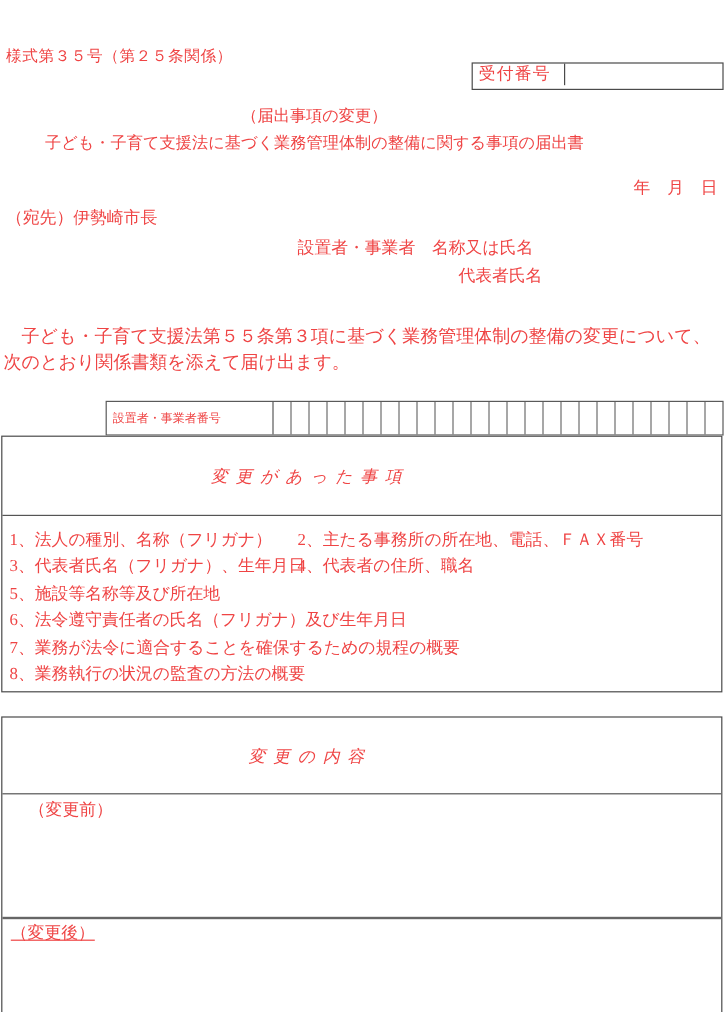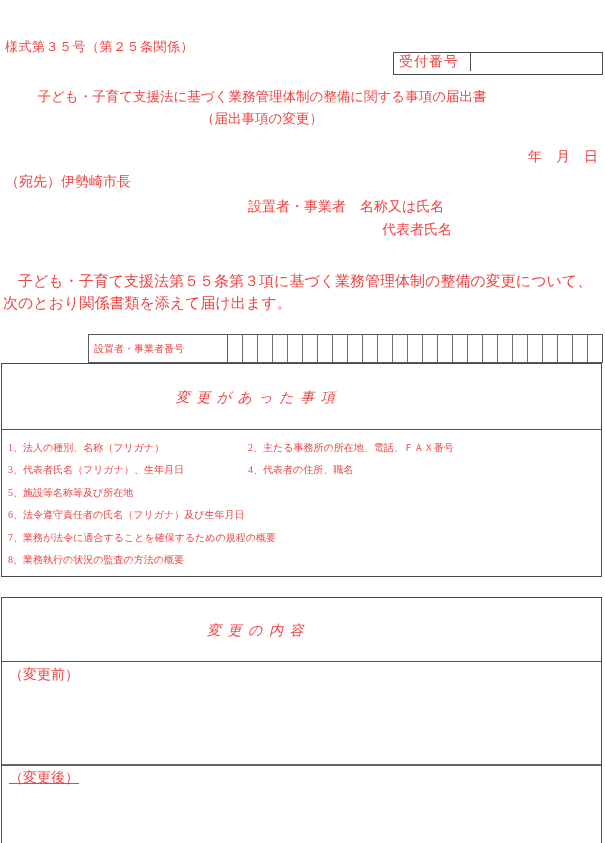--- a/index.html
+++ b/index.html
@@ -68,45 +68,45 @@
     text-align: center; font-size: 14px; letter-spacing: 1.5px; font-style: italic;
   }
   .box-changed .box-header { top: 25px; }
   .box-details .box-header { top: 24px; }
 
   .divider { position: absolute; left: 0; width: 100%; border-top: 1.5px solid #555; }
   .divider-1 { top: 65px; }
   .divider-2 { top: 63px; }
   .divider-3 { top: 166px; border-top: 2px solid #666; }
 
-  .items-list { position: absolute; left: 6px; top: 77px; width: 590px; font-size: 10px; }
+  .items-list { position: absolute; left: 6px; top: 77px; width: 590px; font-size: 14px; }
   .item-row { position: relative; height: 22.4px; white-space: nowrap; }
   .item-left { position: absolute; left: 0; top: 0; }
   .item-right { position: absolute; left: 240px; top: 0; }
 
-  .before-label { position: absolute; left: 7px; top: 68px; font-size: 14px; }
+  .before-label { position: absolute; left: 22px; top: 68px; font-size: 14px; }
   .after-label  { position: absolute; left: 7px; top: 171px; font-size: 14px; text-decoration: underline; }
 
   .fill-area { position: absolute; left: 0; width: 100%; }
 </style>
 </head>
 <body>
 
 <div class="page">
 
   <div class="abs form-number">様式第３５号（第２５条関係）</div>
 
   <div class="abs reception-box">
     <div class="reception-label">受付番号</div>
     <div class="reception-value"></div>
   </div>
 
   <div class="abs title-block">
+    <div>（届出事項の変更）</div>
     <div>子ども・子育て支援法に基づく業務管理体制の整備に関する事項の届出書</div>
-    <div>（届出事項の変更）</div>
   </div>
 
   <div class="abs date-line">年　月　日</div>
 
   <div class="abs addressee">（宛先）伊勢崎市長</div>
 
   <div class="abs applicant-line1">設置者・事業者　名称又は氏名</div>
   <div class="abs applicant-line2">代表者氏名</div>
 
   <div class="abs body-paragraph">子ども・子育て支援法第５５条第３項に基づく業務管理体制の整備の変更について、次のとおり関係書類を添えて届け出ます。</div>

